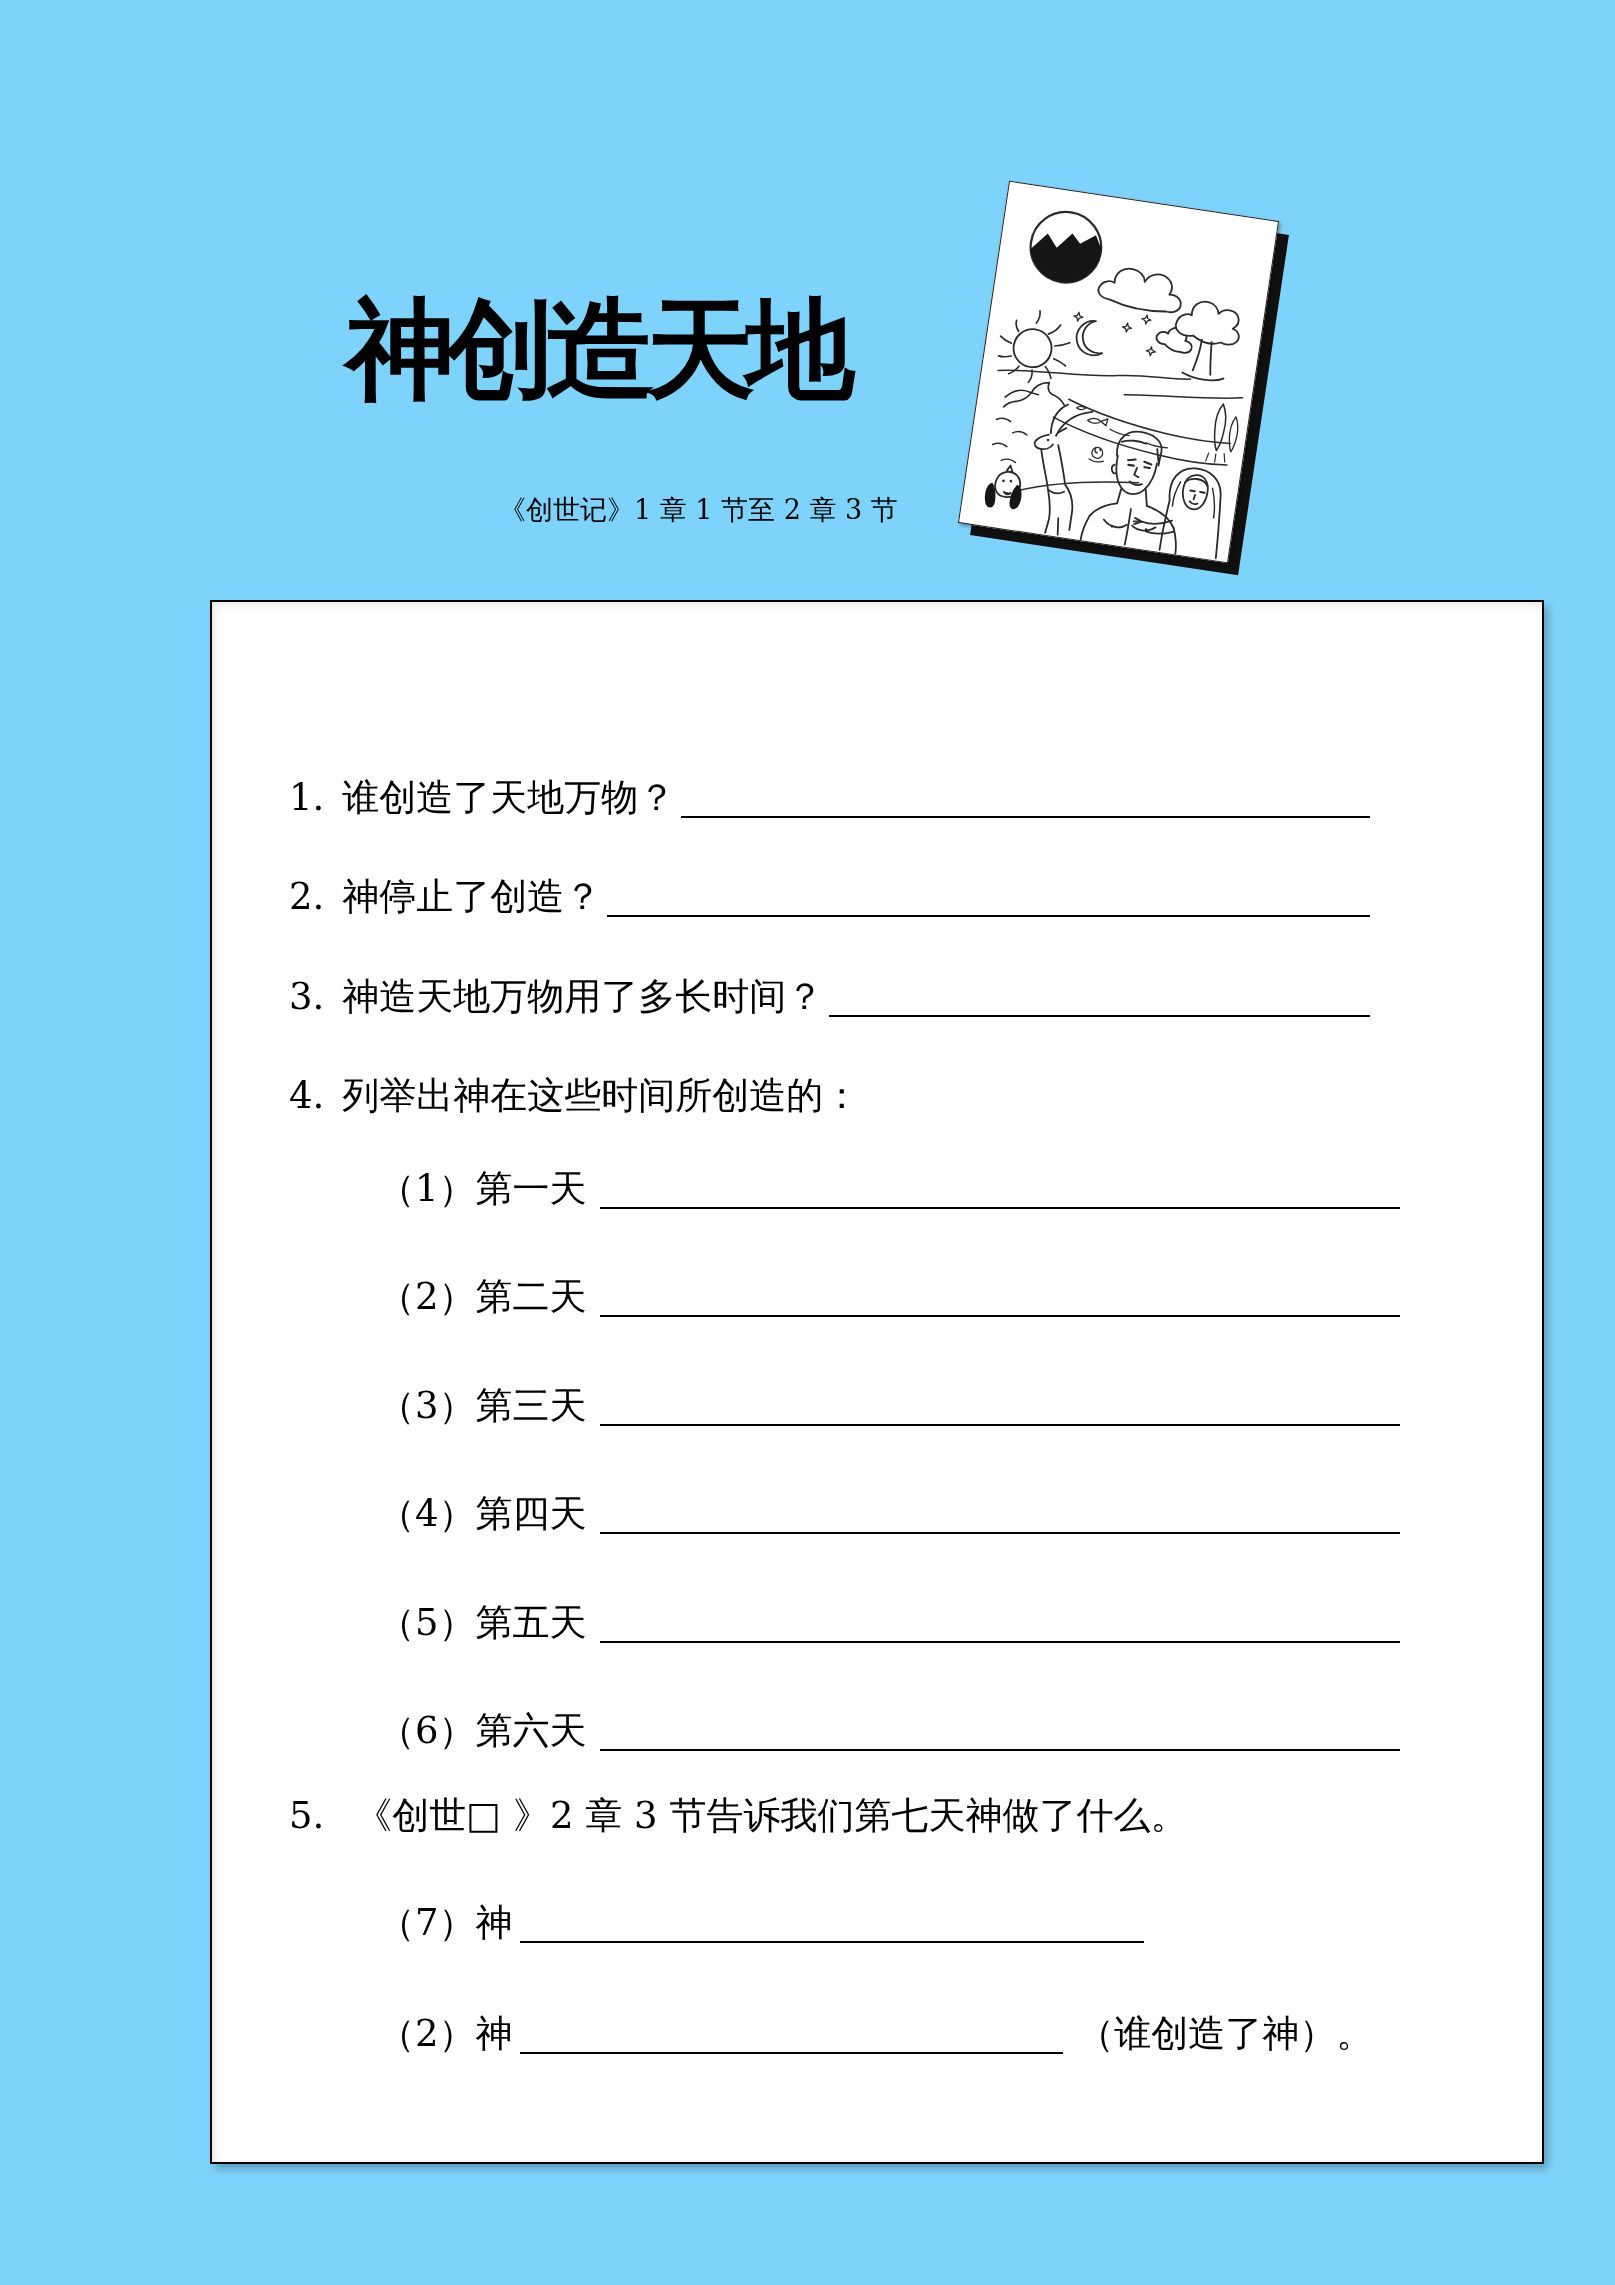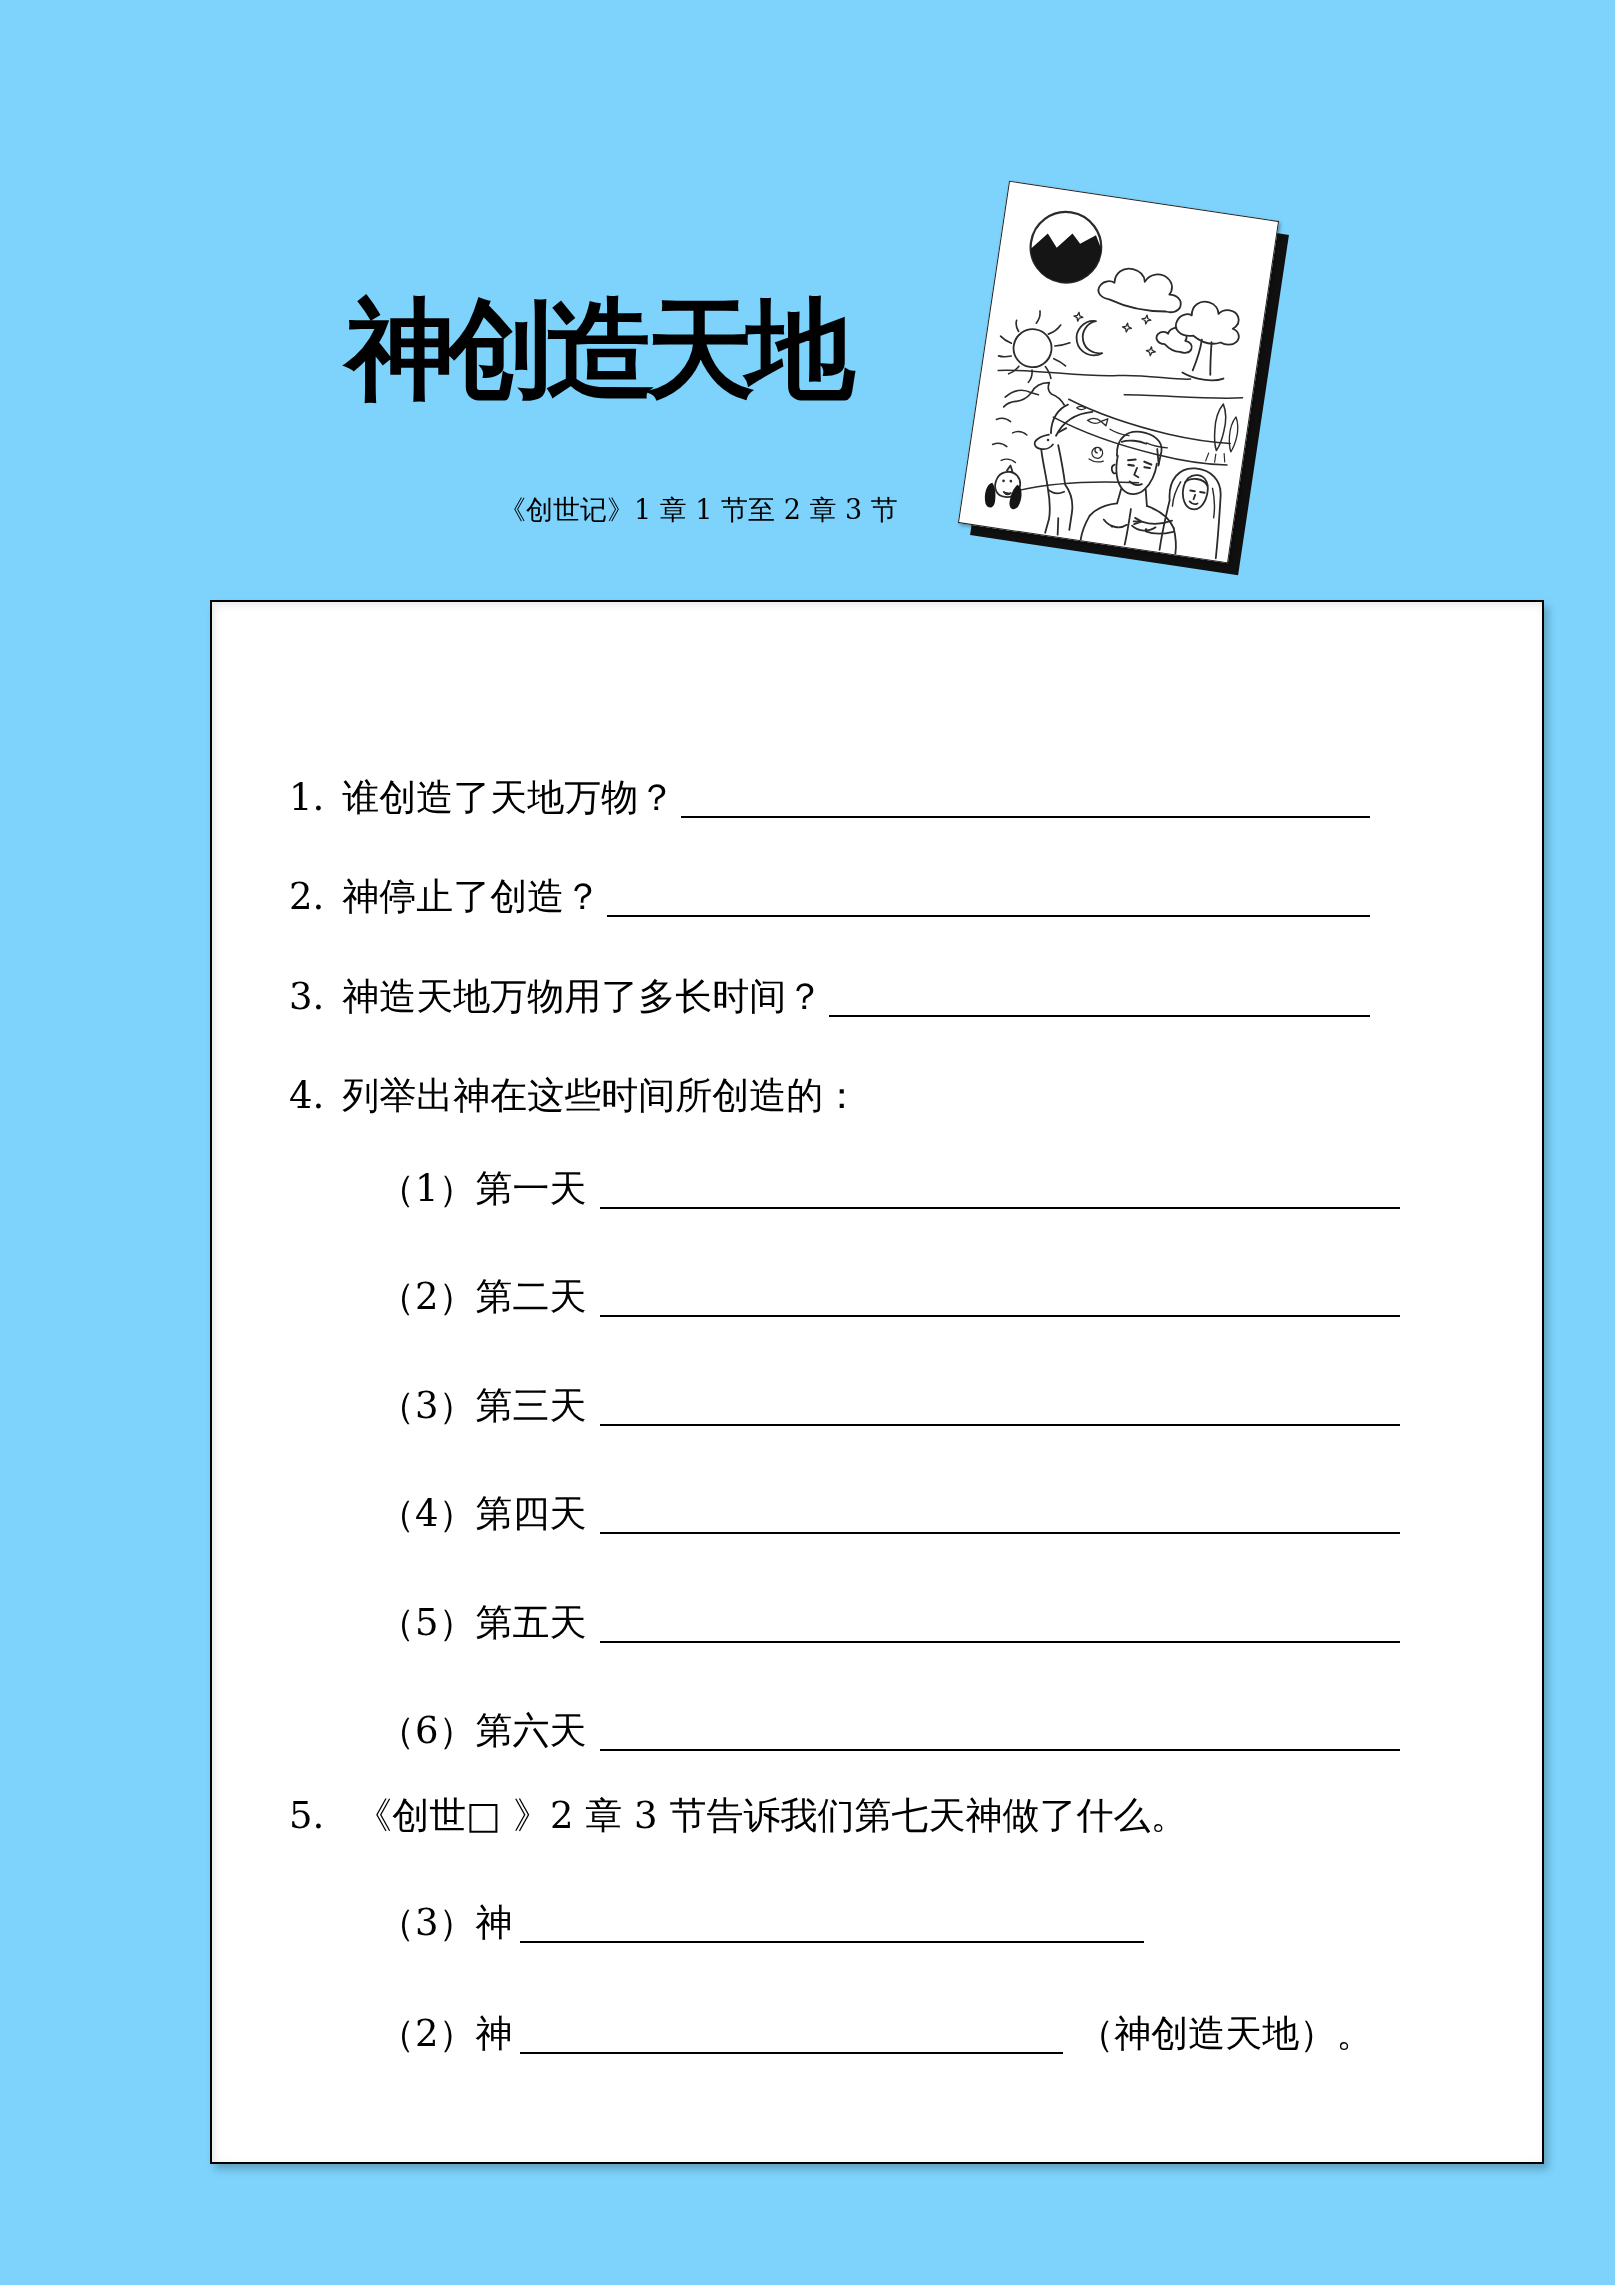--- a/index.html
+++ b/index.html
@@ -191,25 +191,25 @@
       <span>（6）第六天</span>
       <span class="blank grow"></span>
     </div>
 
     <div class="row q" style="top:1190px">
       <span class="num num5">5.</span>
       <span>《创世□ 》2 章 3 节告诉我们第七天神做了什么。</span>
     </div>
 
     <div class="row sub5" style="top:1297px">
-      <span>（3）神</span>
+      <span>（7）神</span>
       <span class="blank" style="width:624px;margin-left:7.2px;"></span>
     </div>
 
     <div class="row sub5" style="top:1408px">
       <span>（2）神</span>
       <span class="blank" style="width:543px;margin-left:7.2px;"></span>
-      <span class="suffix">（神创造天地）。</span>
+      <span class="suffix">（谁创造了神）。</span>
     </div>
 
   </div>
 </div>
 
 
 </body></html>

